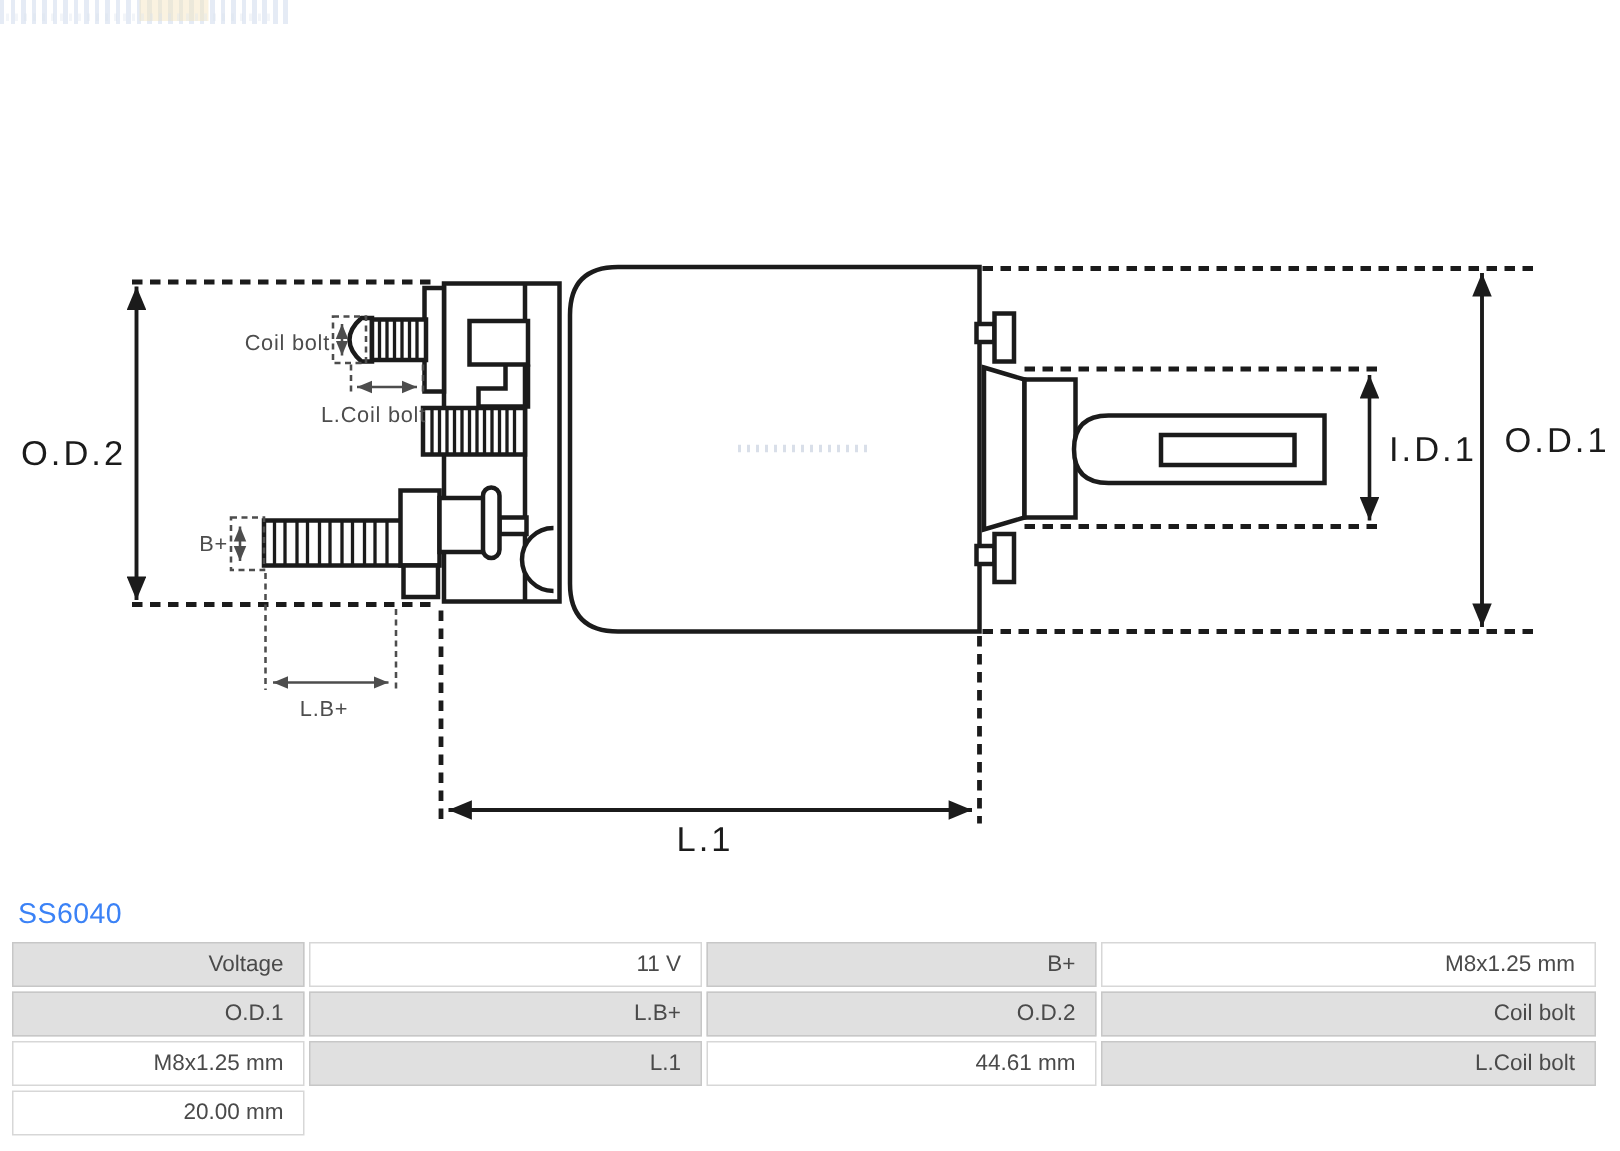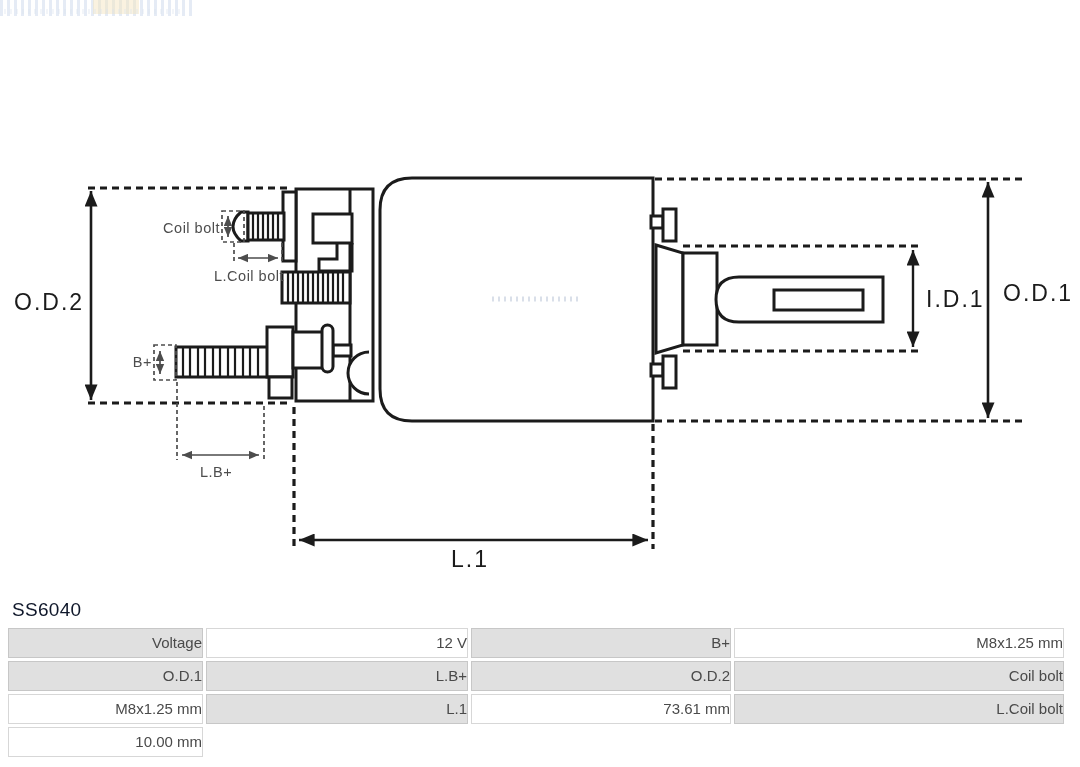--- a/index.html
+++ b/index.html
@@ -29,21 +29,21 @@
   }
   .spec-table{
     position:absolute;left:8px;top:628px;width:1056px;
     display:grid;
     grid-template-columns:195px 262px 260px 330px;
     column-gap:3px;row-gap:3px;
     font-size:15px;color:#4a4a4a;
   }
   .cell{
     height:28px;line-height:28px;text-align:right;
-    border:1px solid #d7d7d7;background:#ffffff;
+    padding-right:13px;border:1px solid #d7d7d7;background:#ffffff;
     white-space:nowrap;overflow:hidden;
   }
   .cell.lab{background:#e0e0e0;border-color:#c7c7c7;}
   text{font-family:"Liberation Sans", sans-serif;}
   .dimtext{fill:#1b1b1b;font-size:23px;letter-spacing:2px;}
   .smalltext{fill:#4d4d4d;font-size:14.5px;letter-spacing:.5px;}
 </style>
 </head>
 <body>
 
@@ -185,32 +185,32 @@
   <text class="smalltext" x="152" y="367" text-anchor="end" font-size="16">B+</text>
 
   <g stroke="#4d4d4d" fill="none" stroke-width="1.7">
     <line x1="177" y1="382" x2="177" y2="460" stroke-dasharray="4 3"></line>
     <line x1="264" y1="406" x2="264" y2="460" stroke-dasharray="4 3"></line>
     <line x1="182" y1="455" x2="259" y2="455" marker-start="url(#ag)" marker-end="url(#ag)"></line>
   </g>
   <text class="smalltext" x="216" y="477" text-anchor="middle" font-size="16">L.B+</text>
 </svg>
 
-<div class="part-code" style="color: #0f172a;">SS6040</div>
+<div class="part-code" style="color: #3b82f6;">SS6040</div>
 
 <div class="spec-table">
   <div class="cell lab">Voltage</div>
-  <div class="cell">12 V</div>
+  <div class="cell">11 V</div>
   <div class="cell lab">B+</div>
   <div class="cell">M8x1.25 mm</div>
 
   <div class="cell lab">O.D.1</div>
   <div class="cell lab">L.B+</div>
 
   <div class="cell lab">O.D.2</div>
   <div class="cell lab">Coil bolt</div>
   <div class="cell">M8x1.25 mm</div>
 
   <div class="cell lab">L.1</div>
-  <div class="cell">73.61 mm</div>
+  <div class="cell">44.61 mm</div>
   <div class="cell lab">L.Coil bolt</div>
-  <div class="cell">10.00 mm</div>
+  <div class="cell">20.00 mm</div>
 </div>
 
 </body></html>

